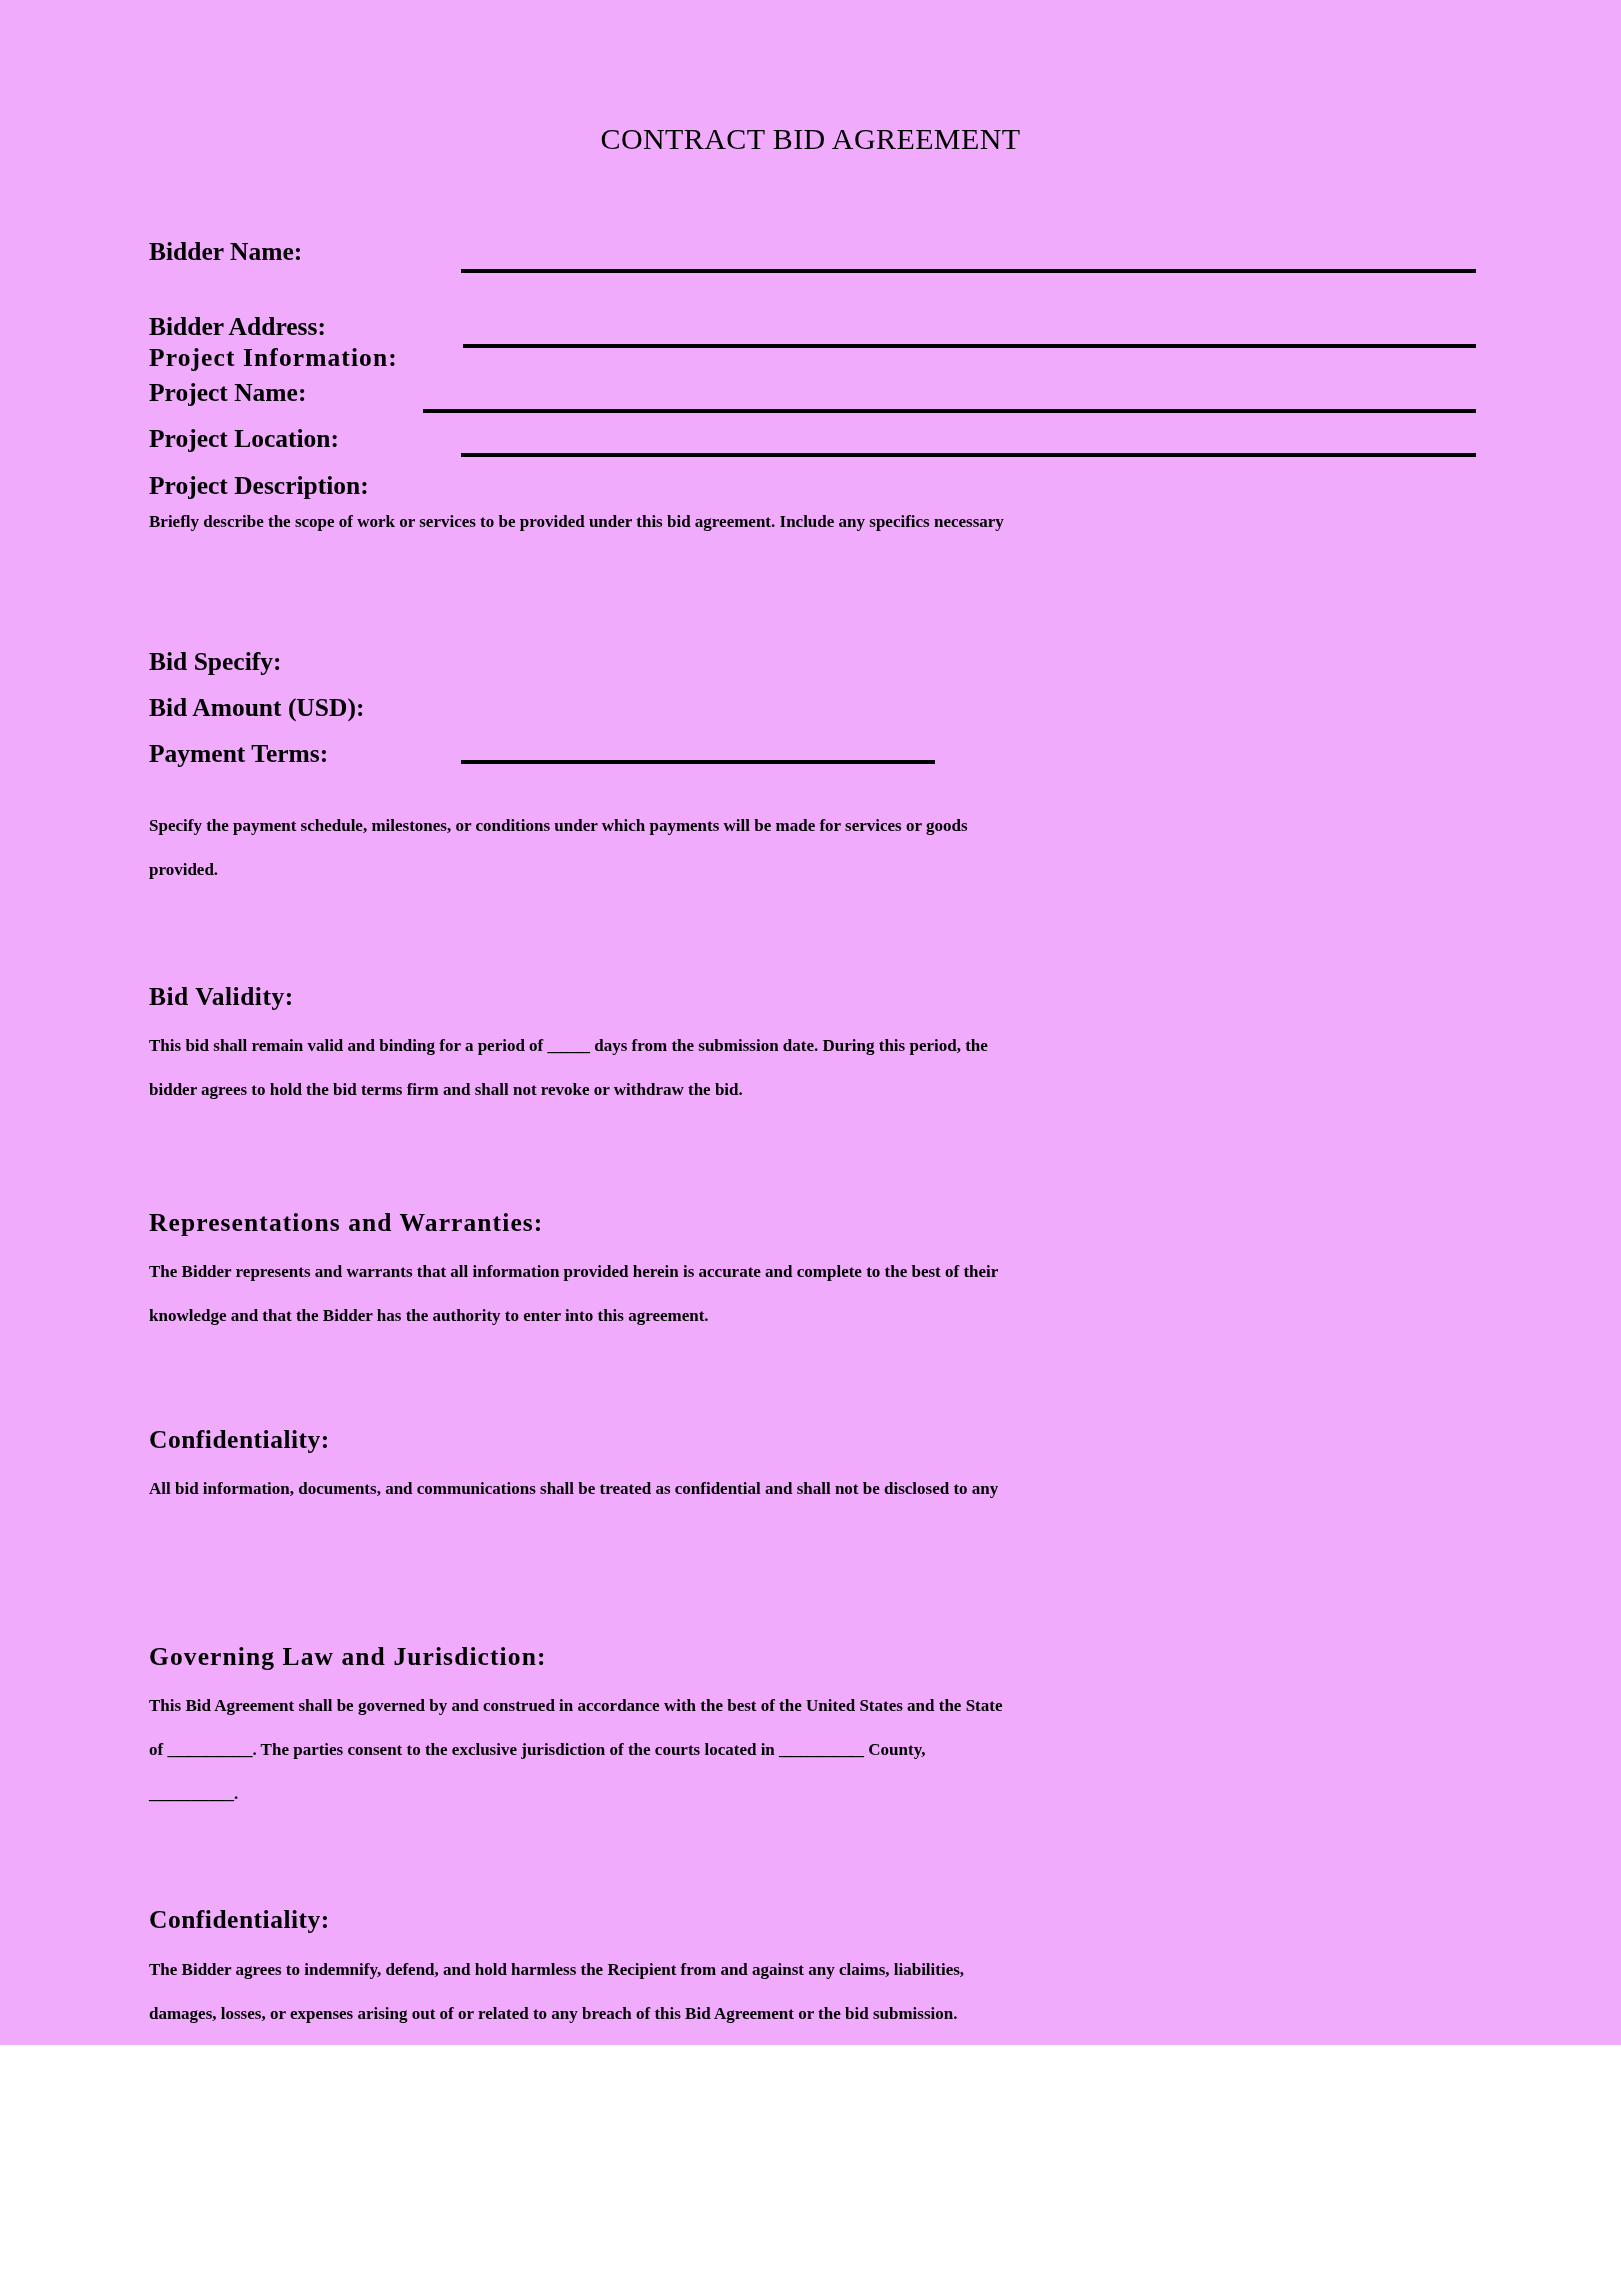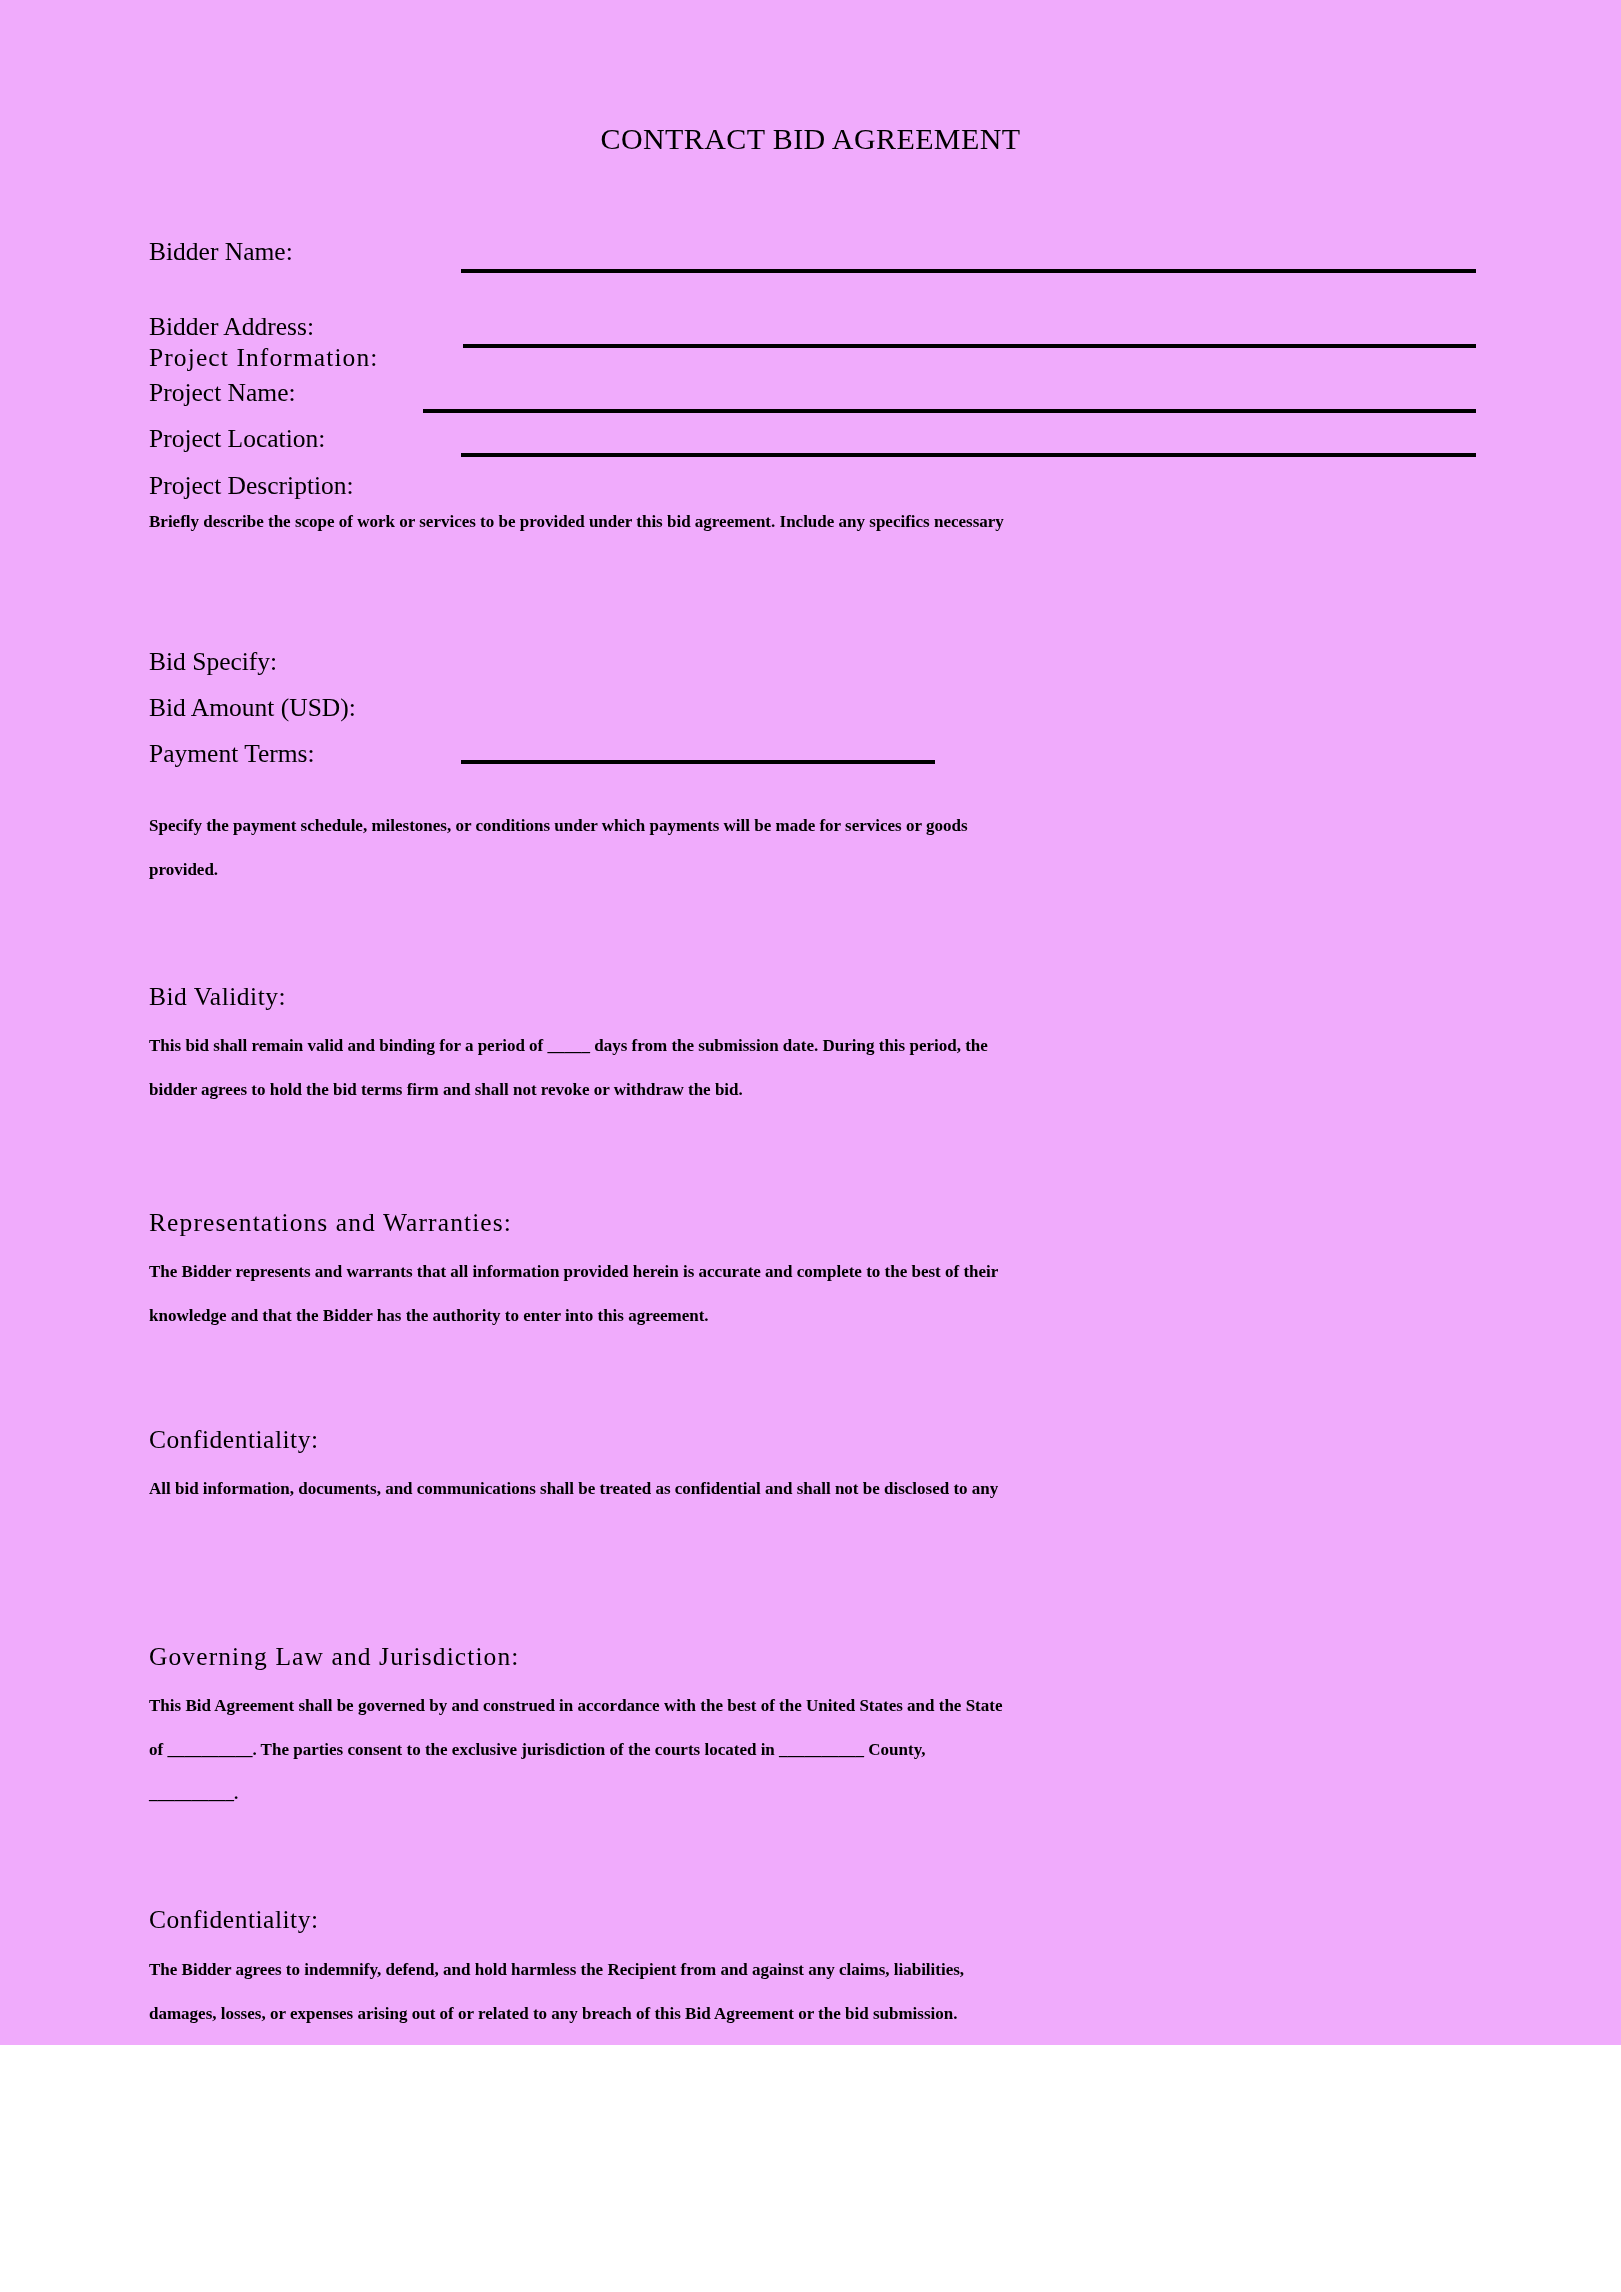--- a/index.html
+++ b/index.html
@@ -31,21 +31,21 @@
     letter-spacing: 0.4px;
     font-weight: 400;
   }
 
   
   .tline {
     position: absolute;
     font-size: 25.5px;
     line-height: 33px;
     white-space: nowrap;
-    font-weight: 400;
+    font-weight: 700;
   }
 
   
   .para {
     position: absolute;
     left: 149px;
     width: 1313px;
     font-size: 17px;
     line-height: 44px;
     font-weight: 700;

